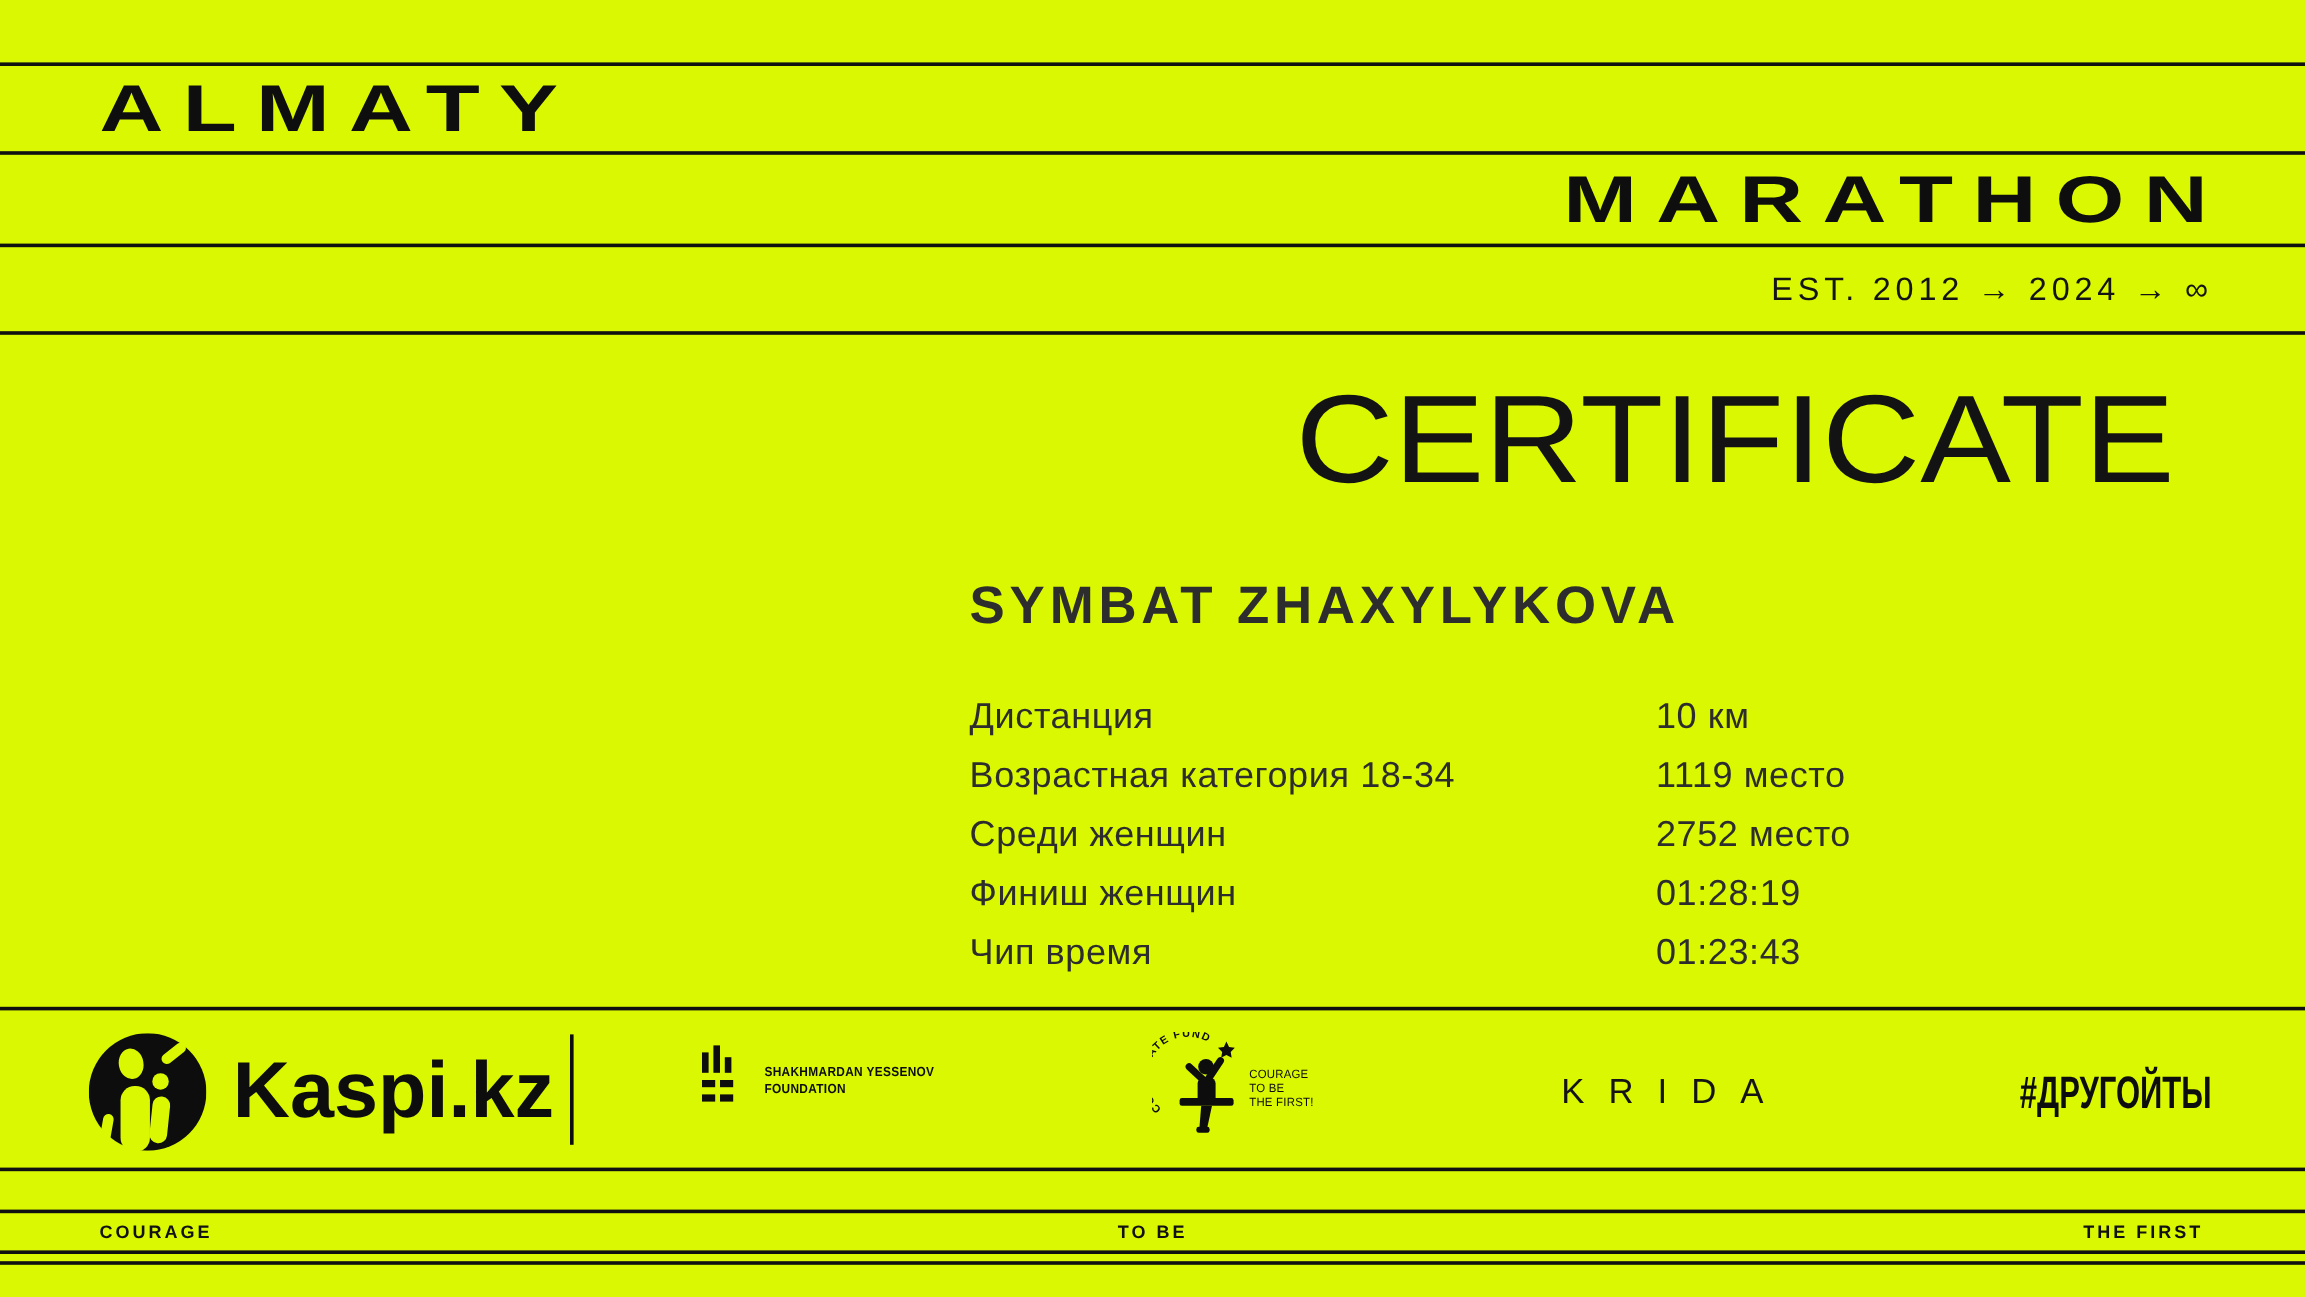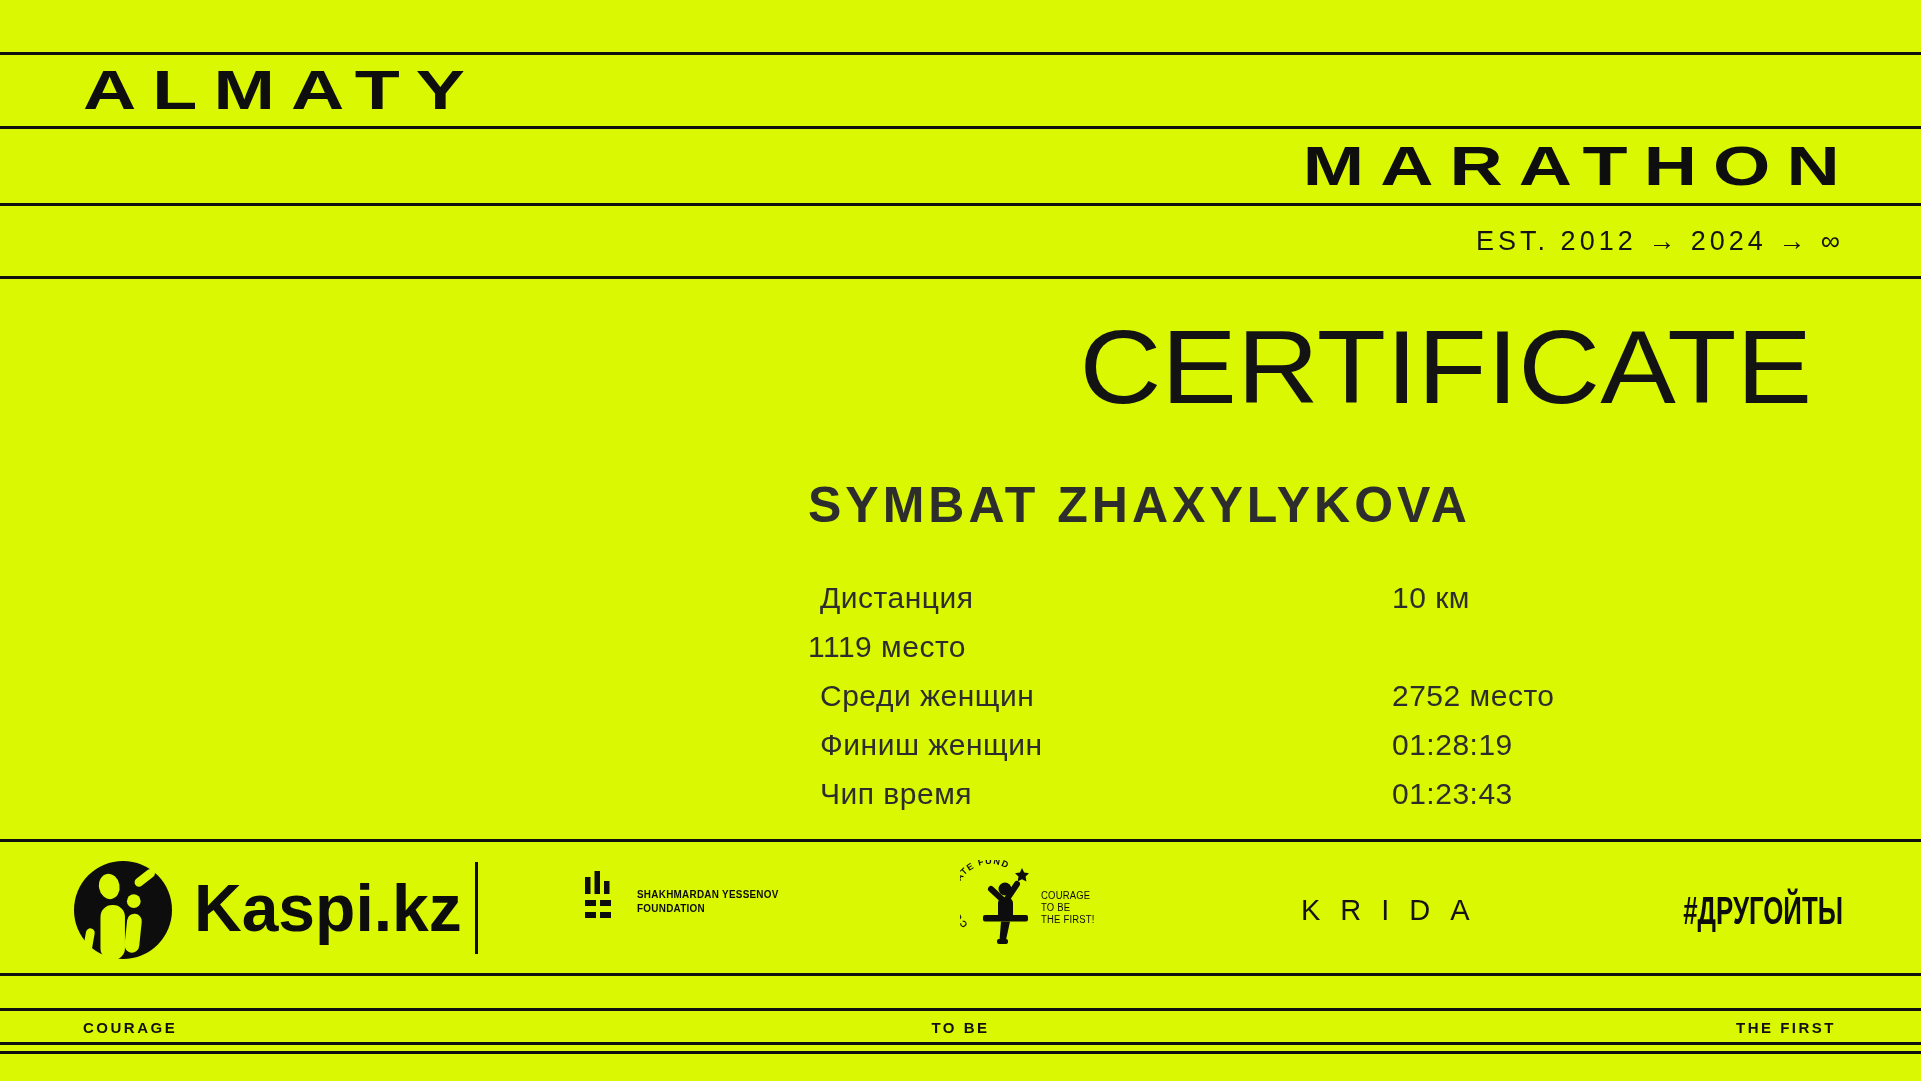--- a/index.html
+++ b/index.html
@@ -25,26 +25,26 @@
     color:#141414;white-space:nowrap;margin-left:44px;
   }
   .cert-title{
     position:absolute;right:109px;top:315px;
     font-size:104px;line-height:104px;font-weight:400;letter-spacing:0px;
     color:#131313;white-space:nowrap;
     transform:scaleX(1.09);transform-origin:right center;
   }
   .athlete{
     position:absolute;left:808px;top:484px;
-    font-size:50px;line-height:42px;font-weight:bold;letter-spacing:4px;
+    font-size:44px;line-height:42px;font-weight:bold;letter-spacing:4px;
     color:#2d2d2d;white-space:nowrap;
   }
   .results{position:absolute;left:808px;top:573px;}
   .result-row{display:flex;height:49px;align-items:center;font-size:30px;color:#2d2d2d;}
-  .result-label{width:572px;letter-spacing:0.5px;margin-left:12px;}
+  .result-label{width:572px;letter-spacing:0.5px;}
   .result-value{letter-spacing:0.5px;}
   
   .kaspi-icon{position:absolute;left:74px;top:861px;width:98px;height:98px;}
   .kaspi-text{
     position:absolute;left:194px;top:881px;
     font-size:66px;line-height:55px;font-weight:bold;color:#0d0d0d;white-space:nowrap;
   }
   .sponsor-divider{position:absolute;left:475px;top:862px;width:3px;height:92px;background:#0d0d0d;}
   .yessenov-icon{position:absolute;left:585px;top:871px;width:28px;height:48px;}
   .yessenov-text{
@@ -101,20 +101,21 @@
 
   <div class="cert-title">CERTIFICATE</div>
   <div class="athlete">SYMBAT ZHAXYLYKOVA</div>
 
   <div class="results">
     <div class="result-row">
       <div class="result-label">Дистанция</div>
       <div class="result-value">10 км</div>
     </div>
     <div class="result-row">
+      <div class="result-label">Возрастная категория 18-34</div>
       <div class="result-value">1119 место</div>
     </div>
     <div class="result-row">
       <div class="result-label">Среди женщин</div>
       <div class="result-value">2752 место</div>
     </div>
     <div class="result-row">
       <div class="result-label">Финиш женщин</div>
       <div class="result-value">01:28:19</div>
     </div>

